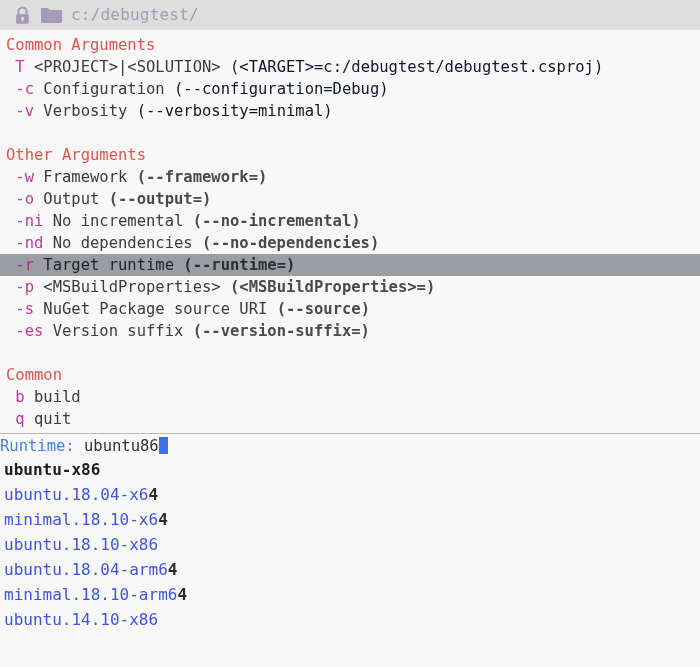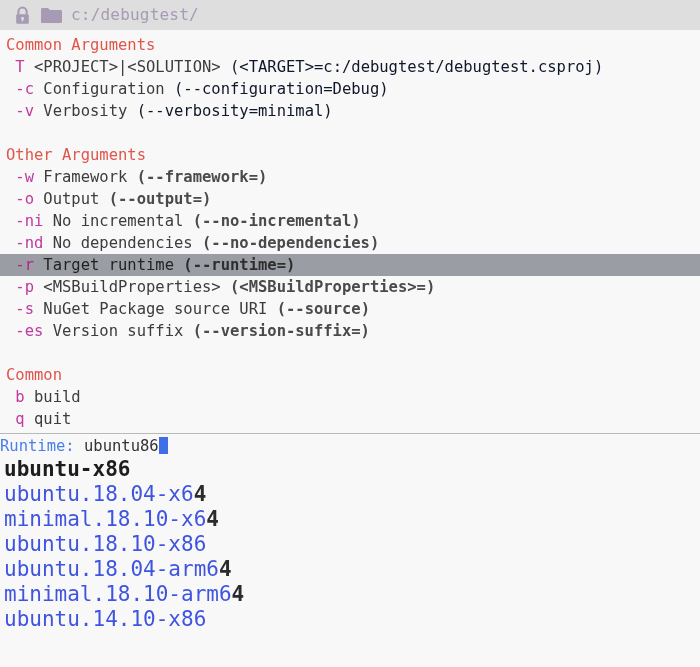--- a/index.html
+++ b/index.html
@@ -95,21 +95,21 @@
     background: #3f6fe8;
     vertical-align: -3px;
   }
 
   
   .complist { padding-left: 4px; }
   .citem {
     white-space: pre;
     height: 25px;
     line-height: 25px;
-    font-size: 21px;
+    font-size: 16px;
   }
   .citem .m { color: #2b2b2b; font-weight: bold; }
   .citem .u { color: #3f55e0; }
   .citem.top .m { color: #1d1d1d; font-weight: bold; }
 </style>
 </head>
 <body>
 
 <div class="titlebar">
   <span class="ico">

